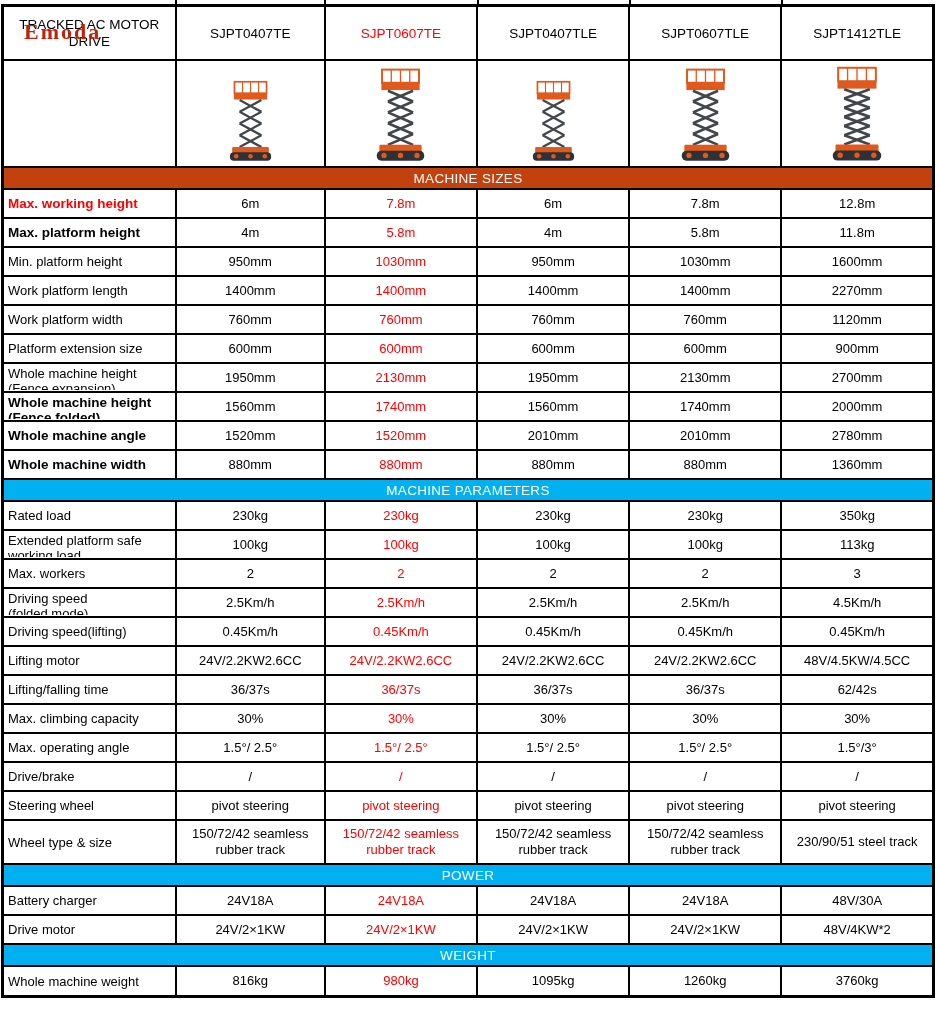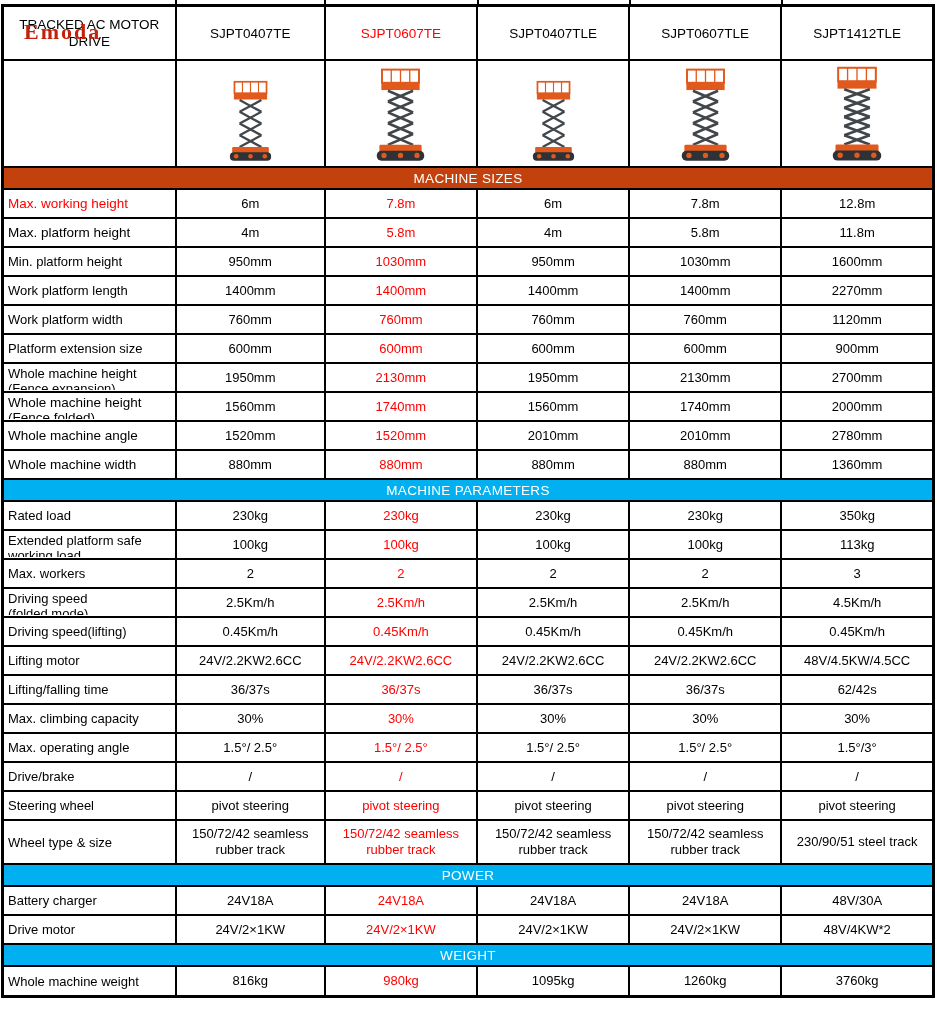--- a/index.html
+++ b/index.html
@@ -55,21 +55,21 @@
     color:#fff;text-align:center;height:20px;
     font-size:13.5px;letter-spacing:.3px;
     padding:0;
   }
   tr.spec-tr td{height:25px;}
   tr.spec-tr.tall td{height:40px;}
   tr.weight-tr td{height:26px;}
   td.label{text-align:left;vertical-align:middle;padding-left:4px;}
   td.label .clip{height:24px;overflow:hidden;line-height:15px;}
   td.label .clip .lbl2{line-height:15px;}
-  td.label.bold, td.label.bold-red{font-weight:normal;font-size:13.5px;}
+  td.label.bold, td.label.bold-red{font-weight:bold;font-size:13.5px;}
   td.val{text-align:center;vertical-align:middle;line-height:16px;}
 </style>
 </head>
 <body>
 
 <div class="sheet">
   <div class="top-ticks">
     <i style="left:175px"></i>
       <i style="left:324px"></i>
       <i style="left:477px"></i>

